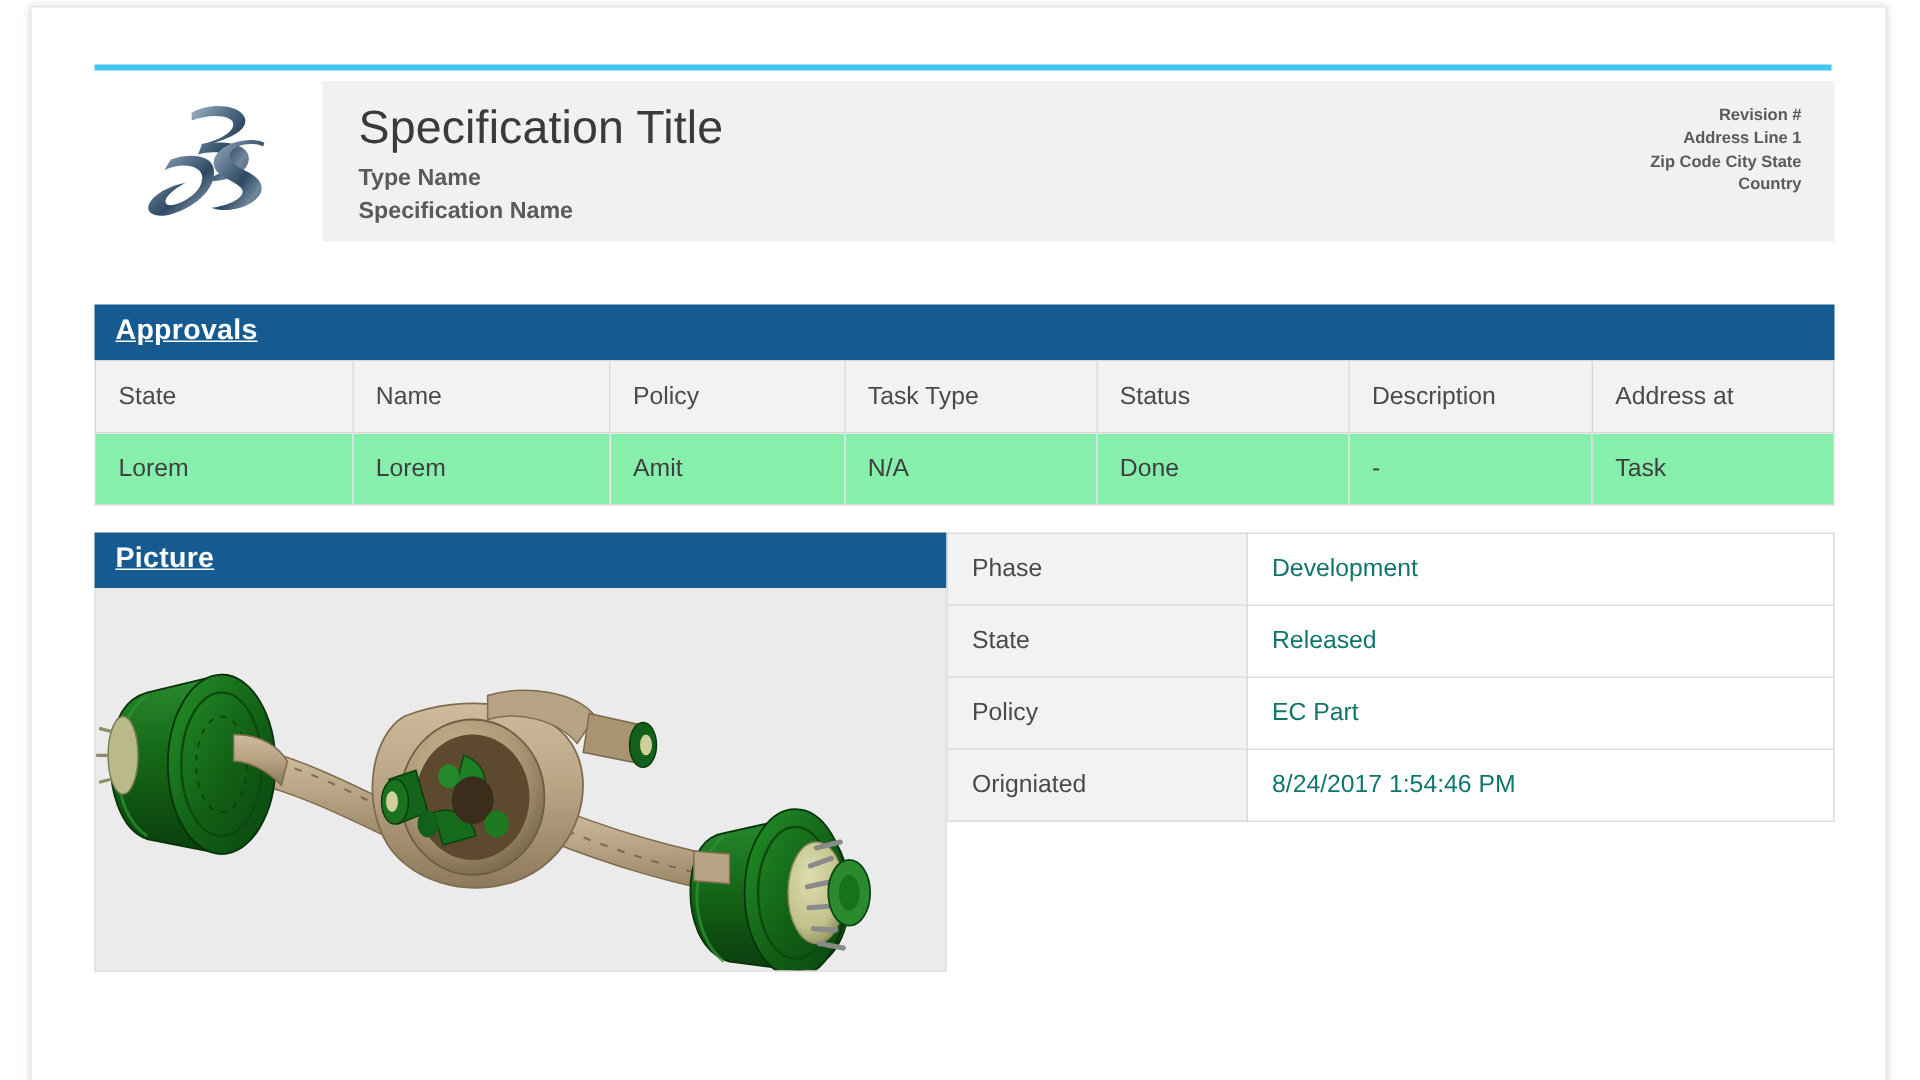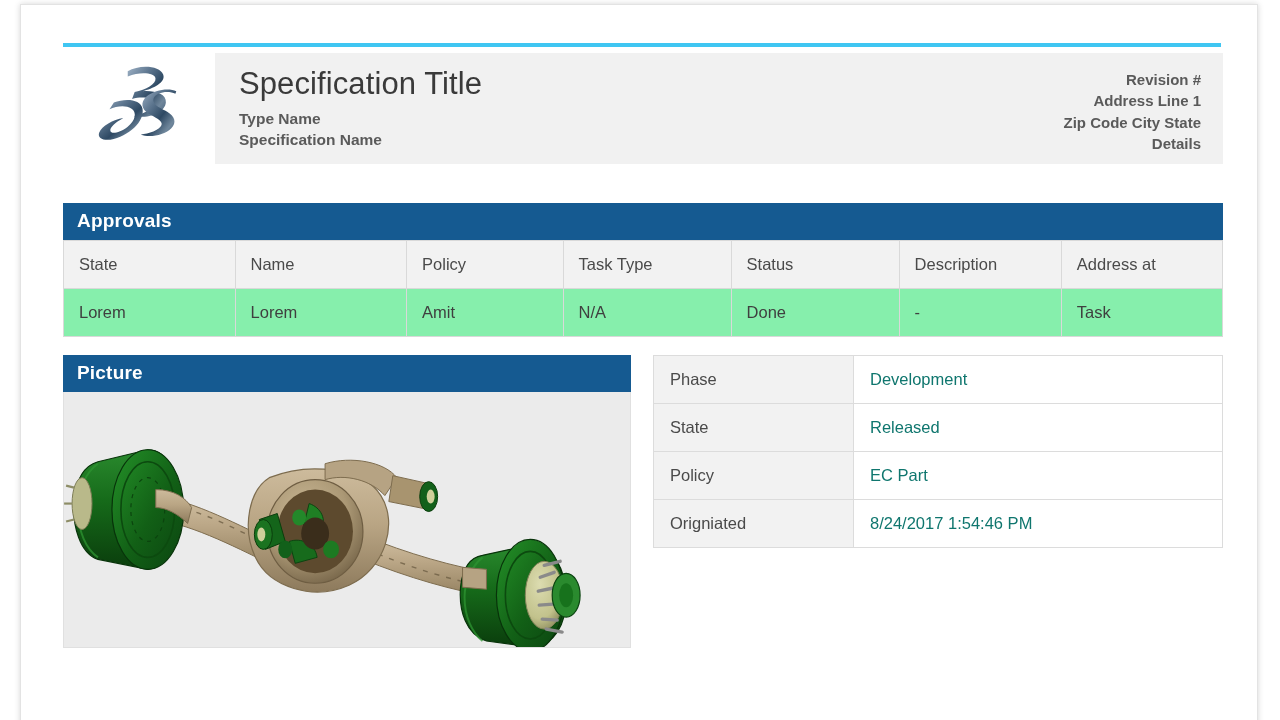--- a/index.html
+++ b/index.html
@@ -29,21 +29,21 @@
 
   
   .accent-rule {
     height: 4px;
     background: #3fc6f2;
     width: 1158px;
     margin-bottom: 6px;
   }
   .doc-header {
     display: flex;
-    align-items: flex-start;
+    align-items: flex-end;
     height: 108px;
   }
   .logo-box {
     width: 152px;
     background: #ffffff;
     display: flex;
     align-items: center;
     justify-content: center;
     flex: 0 0 152px;
   }
@@ -64,36 +64,37 @@
     margin-bottom: 6px;
   }
   .spec-sub {
     font-size: 15.5px;
     color: #5a5a5a;
     line-height: 1.38;
     font-weight: bold;
   }
   .address-block {
     text-align: right;
-    font-size: 15px;
+    font-size: 11px;
     color: #5a5a5a;
     line-height: 1.42;
     font-weight: bold;
     padding-top: 2px;
   }
   .address-block div { white-space: nowrap; }
 
   
   .panel-title {
     background: #155a91;
     color: #ffffff;
     font-size: 19px;
     font-weight: bold;
     padding: 7px 14px 8px 14px;
     letter-spacing: 0.2px;
+    text-decoration: underline;
   }
 
   
   .approvals-wrap { margin-top: 42px; }
   table.grid {
     width: 100%;
     border-collapse: collapse;
     table-layout: fixed;
   }
   table.grid th, table.grid td {
@@ -108,21 +109,20 @@
   }
   table.grid th {
     background: #f2f2f2;
     color: #4a4a4a;
   }
   table.grid td { background: #86efac; }
 
   
   .bottom-row {
     display: flex;
-    gap: 22px;
     margin-top: 18px;
   }
   .picture-panel { width: 568px; flex: 0 0 568px; }
   .picture-body {
     background: #ebebeb;
     height: 256px;
     border: 1px solid #e0e0e0;
     border-top: none;
     overflow: hidden;
     position: relative;
@@ -188,21 +188,21 @@
         <div class="title-block">
           <div class="spec-title">Specification Title</div>
           <div class="spec-sub">Type Name</div>
           <div class="spec-sub">Specification Name</div>
         </div>
 
         <div class="address-block">
           <div>Revision #</div>
           <div>Address Line 1</div>
           <div>Zip Code City State</div>
-          <div>Details</div>
+          <div>Country</div>
         </div>
       </div>
     </div>
 
     <div class="approvals-wrap">
       <div class="panel-title">Approvals</div>
       <table class="grid">
         <colgroup>
           <col style="width:14.8%">
             <col style="width:14.8%">

